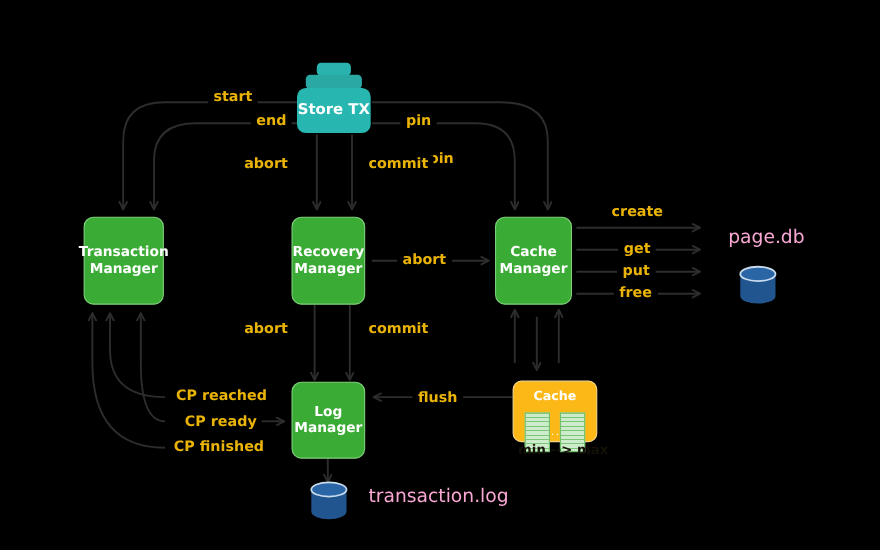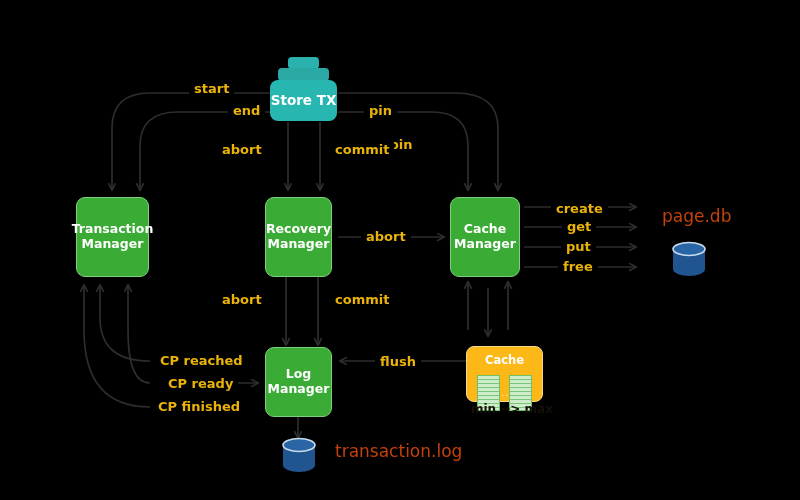--- a/index.html
+++ b/index.html
@@ -109,21 +109,21 @@
     font-weight: 600;
     white-space: nowrap;
     background: #000000;
     padding: 1px 5px;
     border-radius: 3px;
   }
 
   
   .ftext {
     position: absolute;
-    color: #c2410c;
+    color: #f9a8d4;
     white-space: nowrap;
     background: #000000;
     padding: 1px 5px;
     border-radius: 3px;
   }
   .ftext.big { font-size: 17px; }
 
   
   .db {
     position: absolute;
@@ -243,21 +243,21 @@
   <div class="elabel" style="left:217px; top:141px;">abort</div>
   <div class="elabel" style="left:330px; top:141px;">commit</div>
 
   <div class="elabel" style="left:361px; top:228px;">abort</div>
 
   <div class="elabel" style="left:217px; top:291px;">abort</div>
   <div class="elabel" style="left:330px; top:291px;">commit</div>
 
   <div class="elabel" style="left:375px; top:353px;">flush</div>
 
-  <div class="elabel" style="left:551px; top:200px;">create</div>
+  <div class="elabel" style="left:551px; top:184px;">create</div>
   <div class="elabel" style="left:562px; top:218px;">get</div>
   <div class="elabel" style="left:561px; top:238px;">put</div>
   <div class="elabel" style="left:558px; top:258px;">free</div>
 
   <div class="elabel" style="left:155px; top:352px;">CP reached</div>
   <div class="elabel" style="left:163px; top:375px;">CP ready</div>
   <div class="elabel" style="left:153px; top:398px;">CP finished</div>
 
 </div>
 

